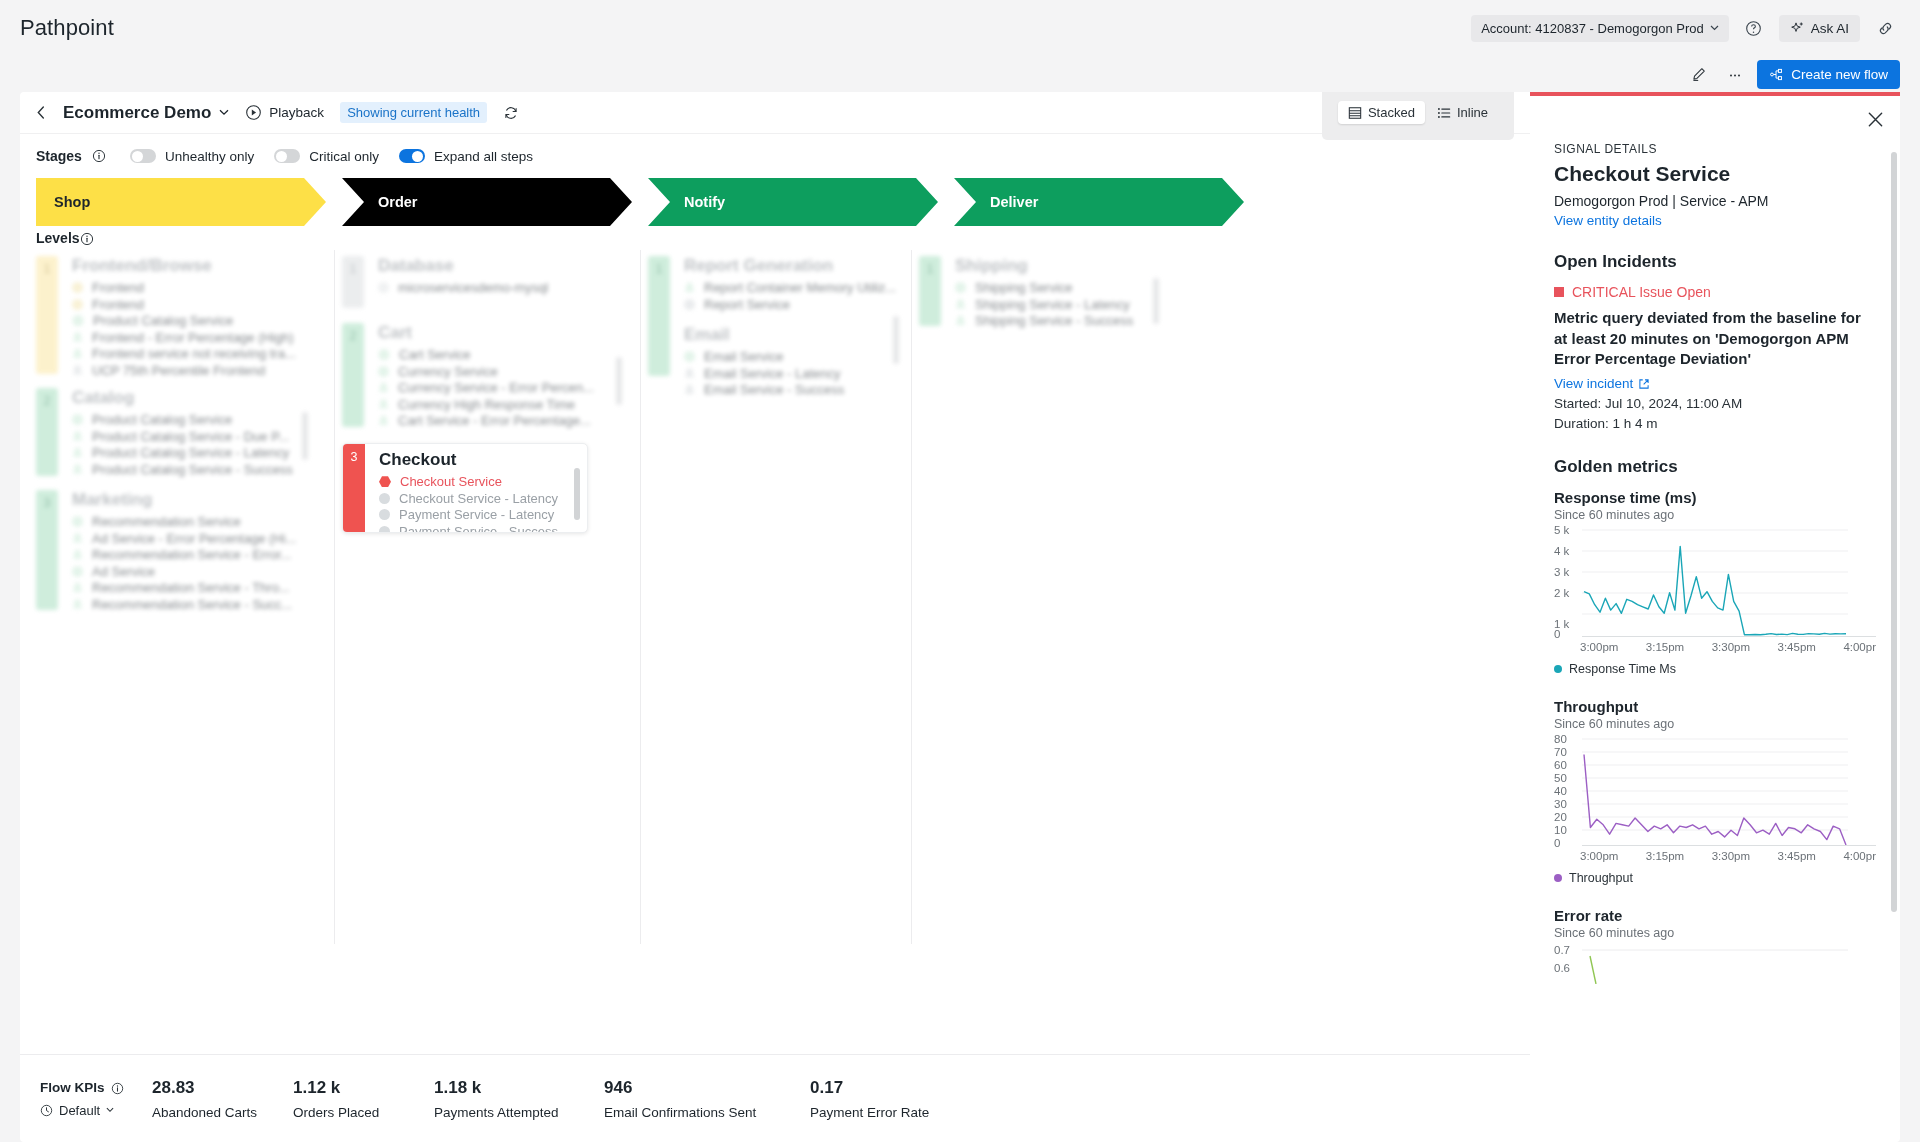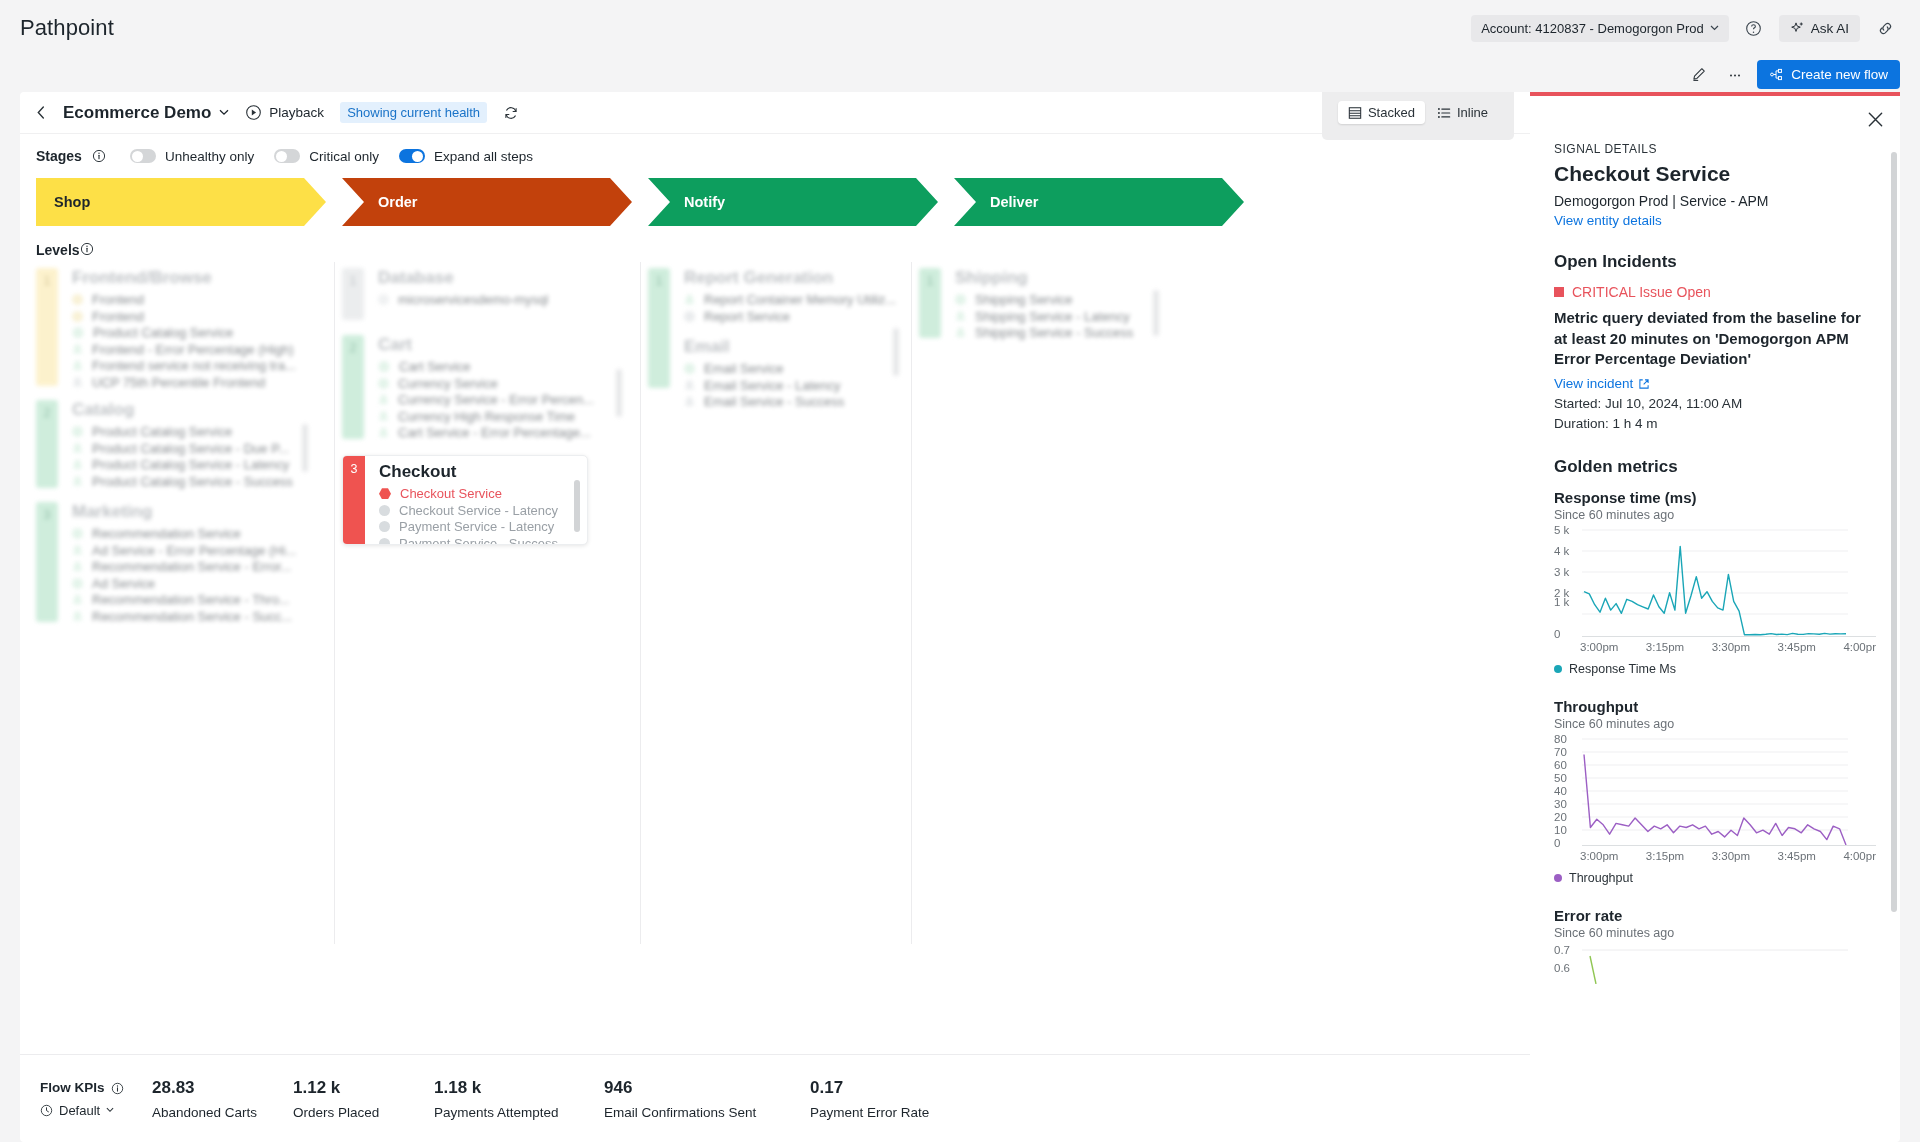--- a/index.html
+++ b/index.html
@@ -61,21 +61,21 @@
   .tg.on::after { left:13px; }
   .tg-label { font-size:13.5px; color:#1d252c; }
 
   .chevrons { display:flex; gap:16px; margin-top:14px; }
   .chv { height:48px; position:relative; display:flex; align-items:center; }
   .chv .body { width:100%; height:100%; display:flex; align-items:center; padding-left:18px; font-size:14.5px; font-weight:700;}
   .chv.first .body { clip-path: polygon(0 0, calc(100% - 22px) 0, 100% 50%, calc(100% - 22px) 100%, 0 100%); }
   .chv .body.notch { clip-path: polygon(0 0, calc(100% - 22px) 0, 100% 50%, calc(100% - 22px) 100%, 0 100%, 22px 50%); padding-left:36px;}
 
   
-  .levels-head { padding:16px 16px 0 16px; display:flex; align-items:flex-start; gap:0; font-weight:700; font-size:14px;}
+  .levels-head { padding:4px 16px 0 16px; display:flex; align-items:flex-end; gap:0; font-weight:700; font-size:14px;}
   .cols { display:flex; gap:16px; padding:10px 16px 0 16px; flex:1; position:relative;}
   .col { position:relative; }
   .col + .col::before { content:''; position:absolute; left:-8px; top:-6px; bottom:110px; width:1px; background:#ececee;}
 
   .lvl { display:flex; margin-bottom:10px; position:relative; }
   .lvl-bar { width:22px; border-radius:3px; flex:none; color:#fff; font-size:12.5px; padding-top:6px; text-align:center; font-weight:400;}
   .lvl-body { padding-left:14px; flex:1; min-width:0; }
   .lvl-title { font-size:17px; font-weight:700; margin-bottom:4px; }
   .step { display:flex; align-items:center; gap:9px; height:15.5px; margin-bottom:1px; font-size:13px; white-space:nowrap; overflow:hidden; }
   .dot { width:11px; height:11px; border-radius:50%; flex:none; }
@@ -263,21 +263,21 @@
             <span class="tg-label">Expand all steps</span>
           </div>
         </div>
       </div>
 
       <div class="chevrons">
         <div class="chv first" style="width:290px">
           <div class="body" style="background:#fde047;color:#1d252c">Shop</div>
         </div>
         <div class="chv" style="width:290px">
-          <div class="body notch" style="background:#c2410c;color:#fff">Order</div>
+          <div class="body notch" style="background:#000000;color:#fff">Order</div>
         </div>
         <div class="chv" style="width:290px">
           <div class="body notch" style="background:#0d9e5e;color:#fff">Notify</div>
         </div>
         <div class="chv" style="width:290px">
           <div class="body notch" style="background:#0d9e5e;color:#fff">Deliver</div>
         </div>
       </div>
     </div>
 
@@ -587,21 +587,21 @@
 
       
       <div>
         <div class="metric-title">Response time (ms)</div>
         <div class="metric-sub">Since 60 minutes ago</div>
         <div class="chart">
           <div class="yl" style="top:4px">5 k</div>
           <div class="yl" style="top:25px">4 k</div>
           <div class="yl" style="top:46px">3 k</div>
           <div class="yl" style="top:67px">2 k</div>
-          <div class="yl" style="top:76px">1 k</div>
+          <div class="yl" style="top:98px">1 k</div>
           <div class="yl" style="top:108px">0</div>
           <svg id="svg-chart0" width="266" height="112" viewBox="0 0 266 112" style="position:absolute;left:28px;top:0">
               <line x1="0" y1="4" x2="266" y2="4" stroke="#efeff1" stroke-width="1"></line>
               <line x1="0" y1="25" x2="266" y2="25" stroke="#efeff1" stroke-width="1"></line>
               <line x1="0" y1="46" x2="266" y2="46" stroke="#efeff1" stroke-width="1"></line>
               <line x1="0" y1="67" x2="266" y2="67" stroke="#efeff1" stroke-width="1"></line>
               <line x1="0" y1="88" x2="266" y2="88" stroke="#efeff1" stroke-width="1"></line>
               <path d="M2.0 65.7 L7.3 67.9 L12.7 78.7 L18.0 86.2 L23.4 72.2 L28.7 84.1 L34.1 77.6 L39.4 87.3 L44.8 73.3 L50.1 75.4 L55.5 78.7 L60.8 80.8 L66.2 83.0 L71.5 69.0 L76.9 80.8 L82.2 87.3 L87.6 66.8 L92.9 84.1 L98.2 20.4 L103.6 87.3 L108.9 70.0 L114.3 50.6 L119.6 72.2 L125.0 65.7 L130.3 75.4 L135.7 81.9 L141.0 84.1 L146.4 48.4 L151.7 75.4 L157.1 85.2 L162.4 108.7 L167.8 108.8 L173.1 108.5 L178.4 108.7 L183.8 108.3 L189.1 107.6 L194.5 108.5 L199.8 108.1 L205.2 108.6 L210.5 107.4 L215.9 108.2 L221.2 108.4 L226.6 107.6 L231.9 107.9 L237.3 108.3 L242.6 107.4 L248.0 108.1 L253.3 107.7 L258.7 107.9 L264.0 107.8 " fill="none" stroke="#1aa6b7" stroke-width="1.4" stroke-linejoin="round"></path>
             </svg>
           <div style="position:absolute;left:28px;right:0;top:110px;height:1px;background:#dcdfe1"></div>

